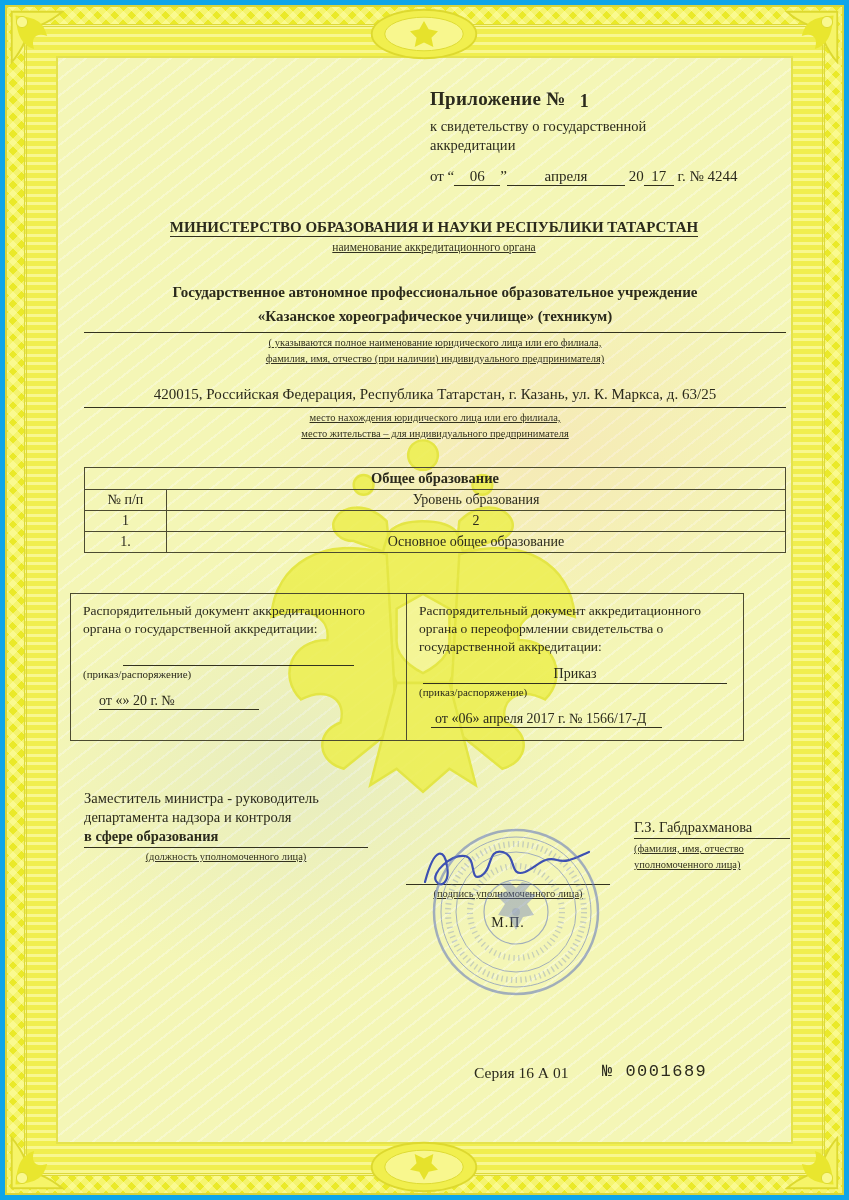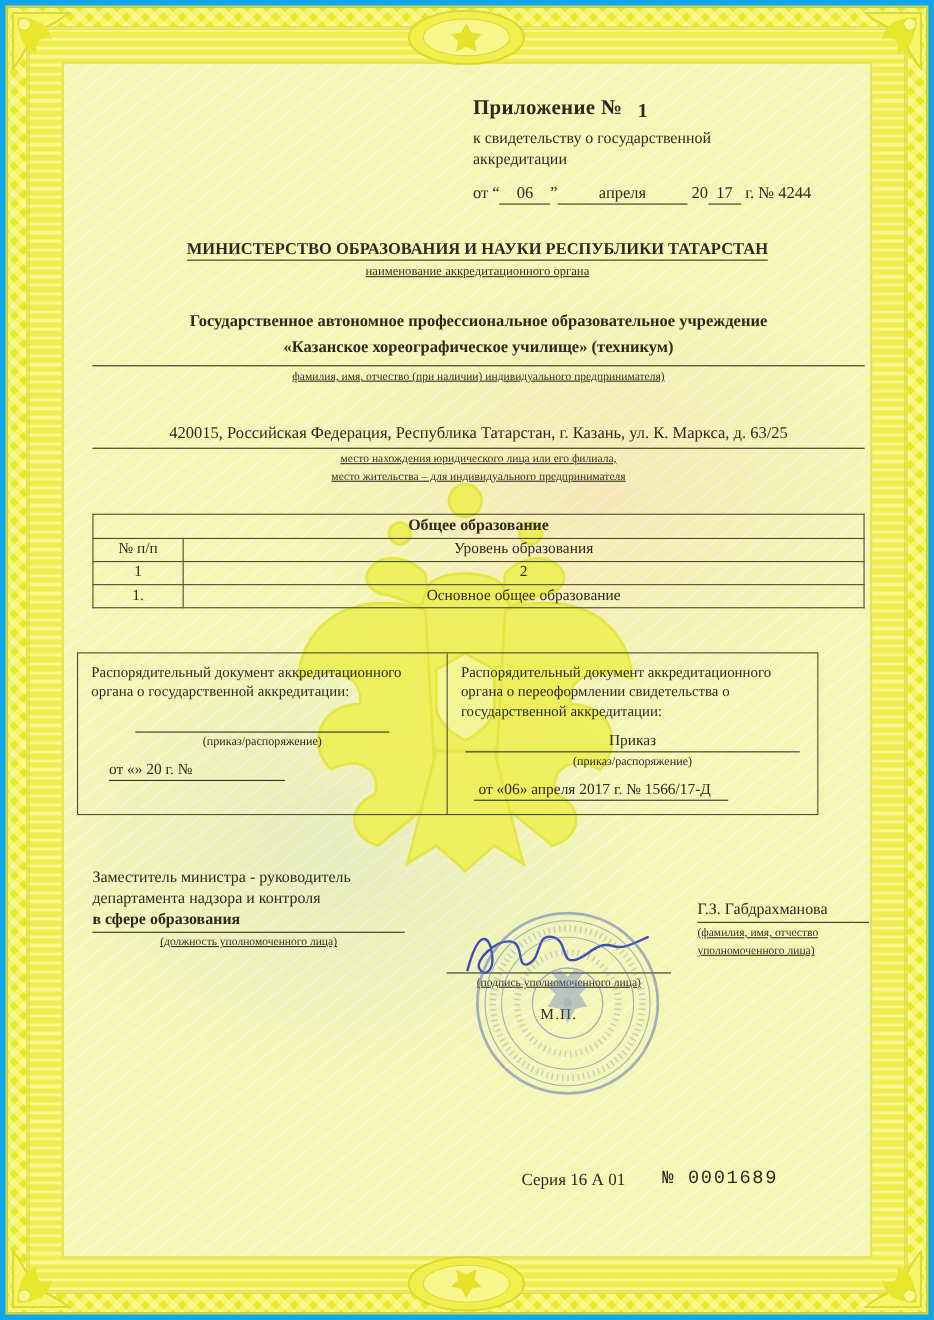--- a/index.html
+++ b/index.html
@@ -77,21 +77,21 @@
   .edu td{border:1.5px solid #4c4b30;font-size:14px;text-align:center;padding:2px 6px;height:21px;}
   .edu .t-title{font-weight:bold;font-size:14.5px;}
 
   
   .orders{position:absolute;left:70px;top:593px;width:674px;min-height:148px;display:flex;border:1.5px solid #4c4b30;}
   .ord{padding:8px 12px 12px;}
   .ord-l{width:336px;border-right:1.5px solid #4c4b30;}
   .ord-r{flex:1;}
   .ord-title{font-size:13.5px;line-height:1.33;}
   .ord-l .mid-rule{border-bottom:1px solid #33321f;margin:27px 40px 0;}
-  .ord-cap{font-size:11px;text-align:center;margin-top:2px;}
+  .ord-cap{font-size:11px;text-align:left;margin-top:2px;}
   .ord-date{font-size:14px;margin-top:13px;}
   .ord-l .ord-date{margin-left:16px;}
   .ord-l .ord-date .ul{padding-right:84px;padding-bottom:1px;}
   .ord-value{font-size:14px;text-align:center;margin-top:10px;}
   .ord-r .mid-rule{border-bottom:1px solid #33321f;margin:1px 4px 0;}
   .ord-r .ord-date{margin-left:12px;}
   .ord-r .ord-date .ul{padding:0 16px 1px 4px;}
 
   
   .pos{position:absolute;left:84px;top:789px;width:310px;font-size:14.5px;line-height:1.32;white-space:nowrap;}
@@ -185,20 +185,21 @@
       <div class="ministry-name">
         <span class="ul">МИНИСТЕРСТВО ОБРАЗОВАНИЯ И НАУКИ РЕСПУБЛИКИ ТАТАРСТАН</span>
       </div>
       <div class="caption">наименование аккредитационного органа</div>
     </div>
 
     <div class="org">
       <div class="org-l1">Государственное автономное профессиональное  образовательное учреждение</div>
       <div class="org-l2">«Казанское хореографическое училище» (техникум)</div>
       <div class="rule"></div>
+      <div class="caption">( указываются полное наименование юридического лица или его филиала,</div>
       <div class="caption">фамилия, имя, отчество (при наличии) индивидуального предпринимателя)</div>
     </div>
 
     <div class="addr">
       <div class="addr-v">420015, Российская Федерация, Республика Татарстан,  г. Казань, ул. К. Маркса, д. 63/25</div>
       <div class="rule"></div>
       <div class="caption">место нахождения юридического лица или его филиала,</div>
       <div class="caption">место жительства – для индивидуального предпринимателя</div>
     </div>
 

